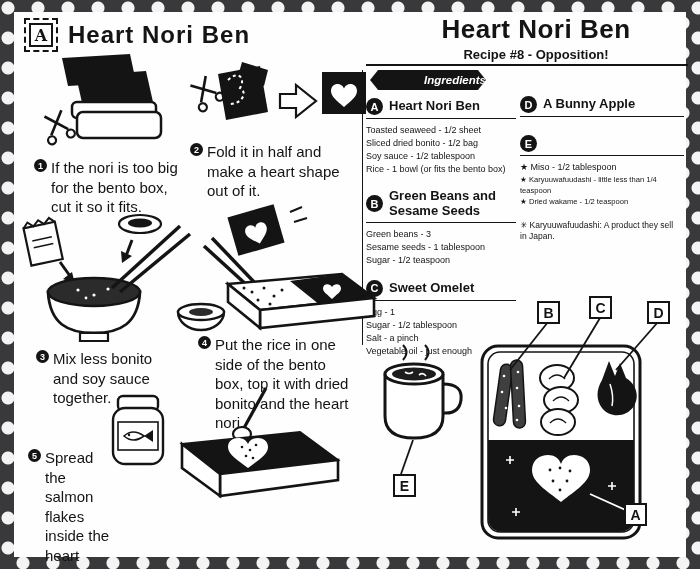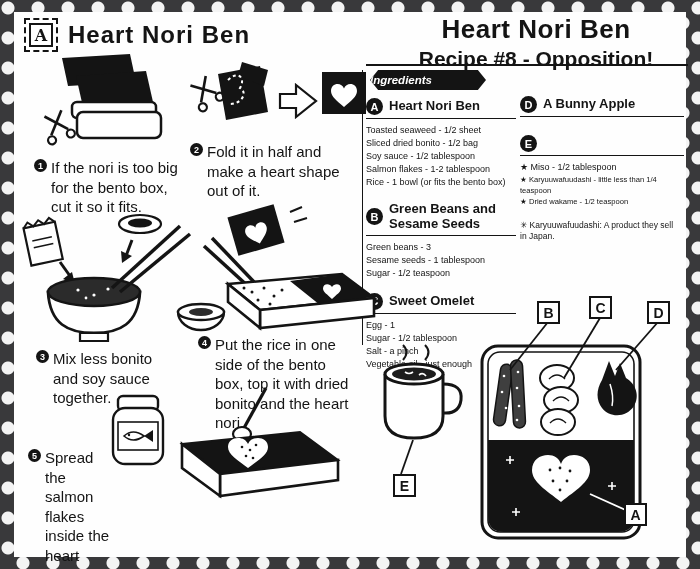--- a/index.html
+++ b/index.html
@@ -15,27 +15,27 @@
   .abs{position:absolute}
 
   
   .stamp{width:34px;height:34px;border:2px dashed #141414;background:#fff;
     display:flex;align-items:center;justify-content:center}
   .stamp-letter{width:24px;height:24px;border:2px solid #141414;display:flex;align-items:center;
     justify-content:center;font-weight:bold;font-size:16px;font-family:"DejaVu Serif",serif}
   .left-title{font-size:24px;font-weight:bold;letter-spacing:1px;line-height:36px}
   .right-head{width:300px;text-align:center}
   .right-title{font-size:26px;font-weight:bold;letter-spacing:.5px}
-  .right-subtitle{font-size:21px;font-weight:bold;margin-top:2px}
+  .right-subtitle{font-size:13px;font-weight:bold;margin-top:2px}
   .hrule{background:#141414;height:2px}
   .vrule{background:#141414;width:1px}
 
   
   .ribbon{background:#141414;color:#fff;font-size:11.5px;font-weight:bold;font-style:italic;
-    display:flex;align-items:center;justify-content:flex-start;
+    display:flex;align-items:center;justify-content:flex-end;
     clip-path:polygon(0 50%,7% 0,93% 0,100% 50%,93% 100%,7% 100%)}
   .ing-col{display:flex;flex-direction:column}
   .ing-section{margin-bottom:13px}
   .ing-head{display:flex;align-items:center;gap:6px;border-bottom:1.5px solid #141414;
     padding-bottom:3px;margin-bottom:5px}
   .letter-circle{flex:0 0 auto;width:17px;height:17px;border-radius:50%;background:#141414;color:#fff;
     display:flex;align-items:center;justify-content:center;font-size:11px;font-weight:bold}
   .ing-title{font-size:13px;font-weight:bold;line-height:1.15}
   .ing-item{font-size:9px;line-height:13px}
   .misoshiru .ing-item:nth-child(2),
@@ -80,21 +80,20 @@
   <div class="abs ing-col" style="left:352px;top:86px;width:150px">
     <section class="ing-section">
       <div class="ing-head">
         <span class="letter-circle">A</span>
         <span class="ing-title">Heart Nori Ben</span>
       </div>
       <div class="ing-items">
         <div class="ing-item">Toasted seaweed - 1/2 sheet</div>
         <div class="ing-item">Sliced dried bonito - 1/2 bag</div>
         <div class="ing-item">Soy sauce - 1/2 tablespoon</div>
-        <div class="ing-item">Salmon flakes - 1-2 tablespoon</div>
         <div class="ing-item">Rice - 1 bowl (or fits the bento box)</div>
       </div>
     </section>
     <section class="ing-section">
       <div class="ing-head">
         <span class="letter-circle">B</span>
         <span class="ing-title">Green Beans and Sesame Seeds</span>
       </div>
       <div class="ing-items">
         <div class="ing-item">Green beans - 3</div>

